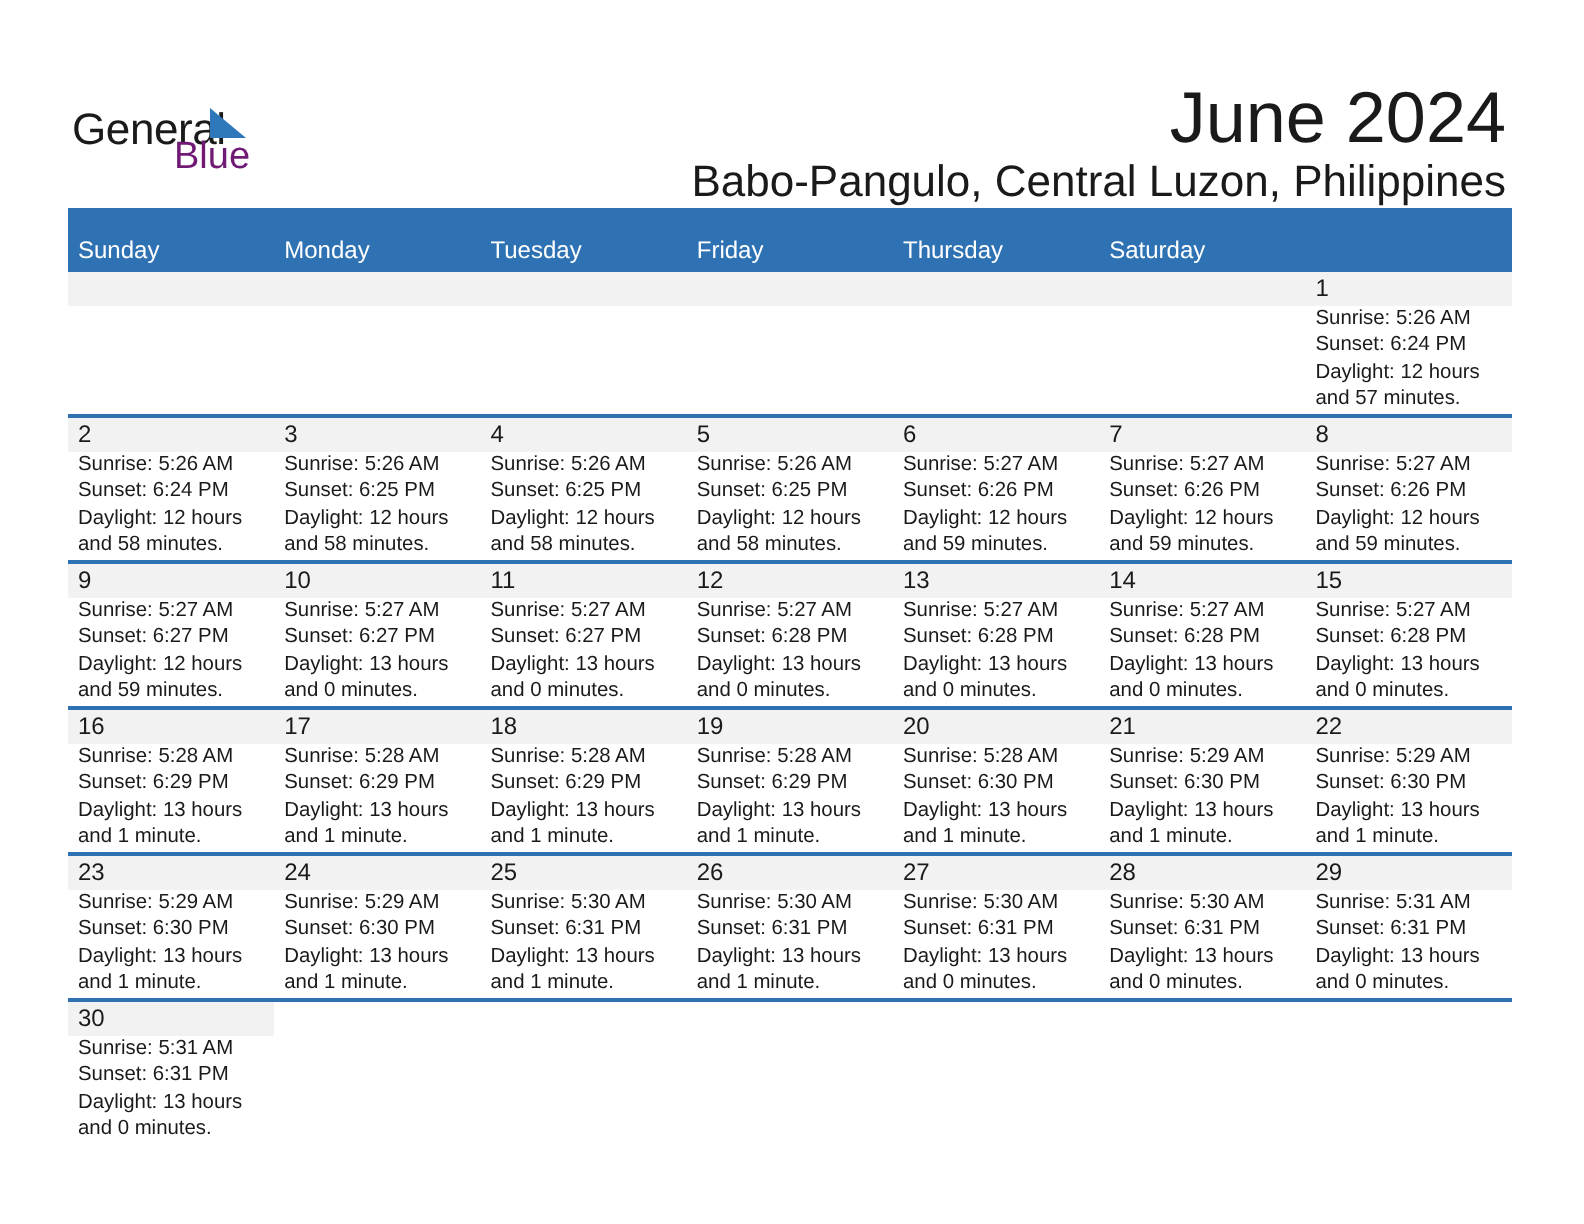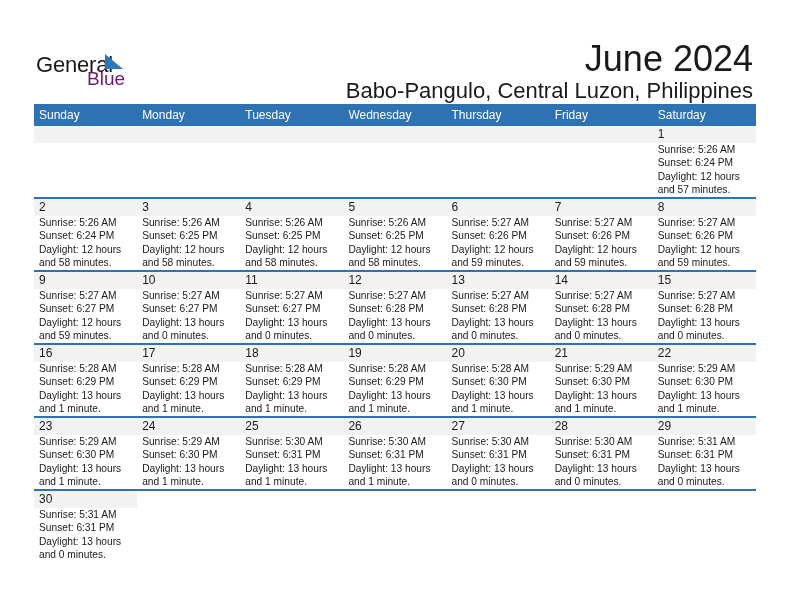--- a/index.html
+++ b/index.html
@@ -10,21 +10,21 @@
   }
   .logo { position: absolute; left: 36px; top: 52px; width: 100px; height: 36px; }
   .logo .general { position: absolute; left: 0; top: 0; font-size: 22px; color: #1a1a1a; letter-spacing: -0.2px; }
   .logo .blue { position: absolute; left: 51px; top: 16px; font-size: 19px; color: #701a75; }
   .logo .tri { position: absolute; left: 69px; top: 2px; width: 0; height: 0;
     border-left: 18px solid #2e77bb; border-top: 15px solid transparent; }
   .title { position: absolute; right: 39px; top: 38px; font-size: 36px; color: #1a1a1a; }
   .subtitle { position: absolute; right: 39px; top: 78px; font-size: 22px; color: #1a1a1a; }
 
   .cal { position: absolute; left: 34px; top: 104px; width: 722px; }
-  .hdr { display: flex; background: #2e72b3; height: 22px; align-items: flex-end; }
+  .hdr { display: flex; background: #2e72b3; height: 32px; align-items: flex-end; }
   .hdr div { width: 103.14px; color: #ffffff; font-size: 12px; line-height: 22px; padding-left: 5px; box-sizing: border-box; }
   .week { display: flex; height: 73px; border-bottom: 2px solid #2e72b3; box-sizing: border-box; position: relative; }
   .week .band { position: absolute; left: 0; right: 0; top: 0; height: 17px; background: #f2f2f2; }
   .week.last { border-bottom: none; }
   .week.last .band { right: 619px; }
   .cell { width: 103.14px; position: relative; box-sizing: border-box; padding-left: 5px; }
   .cell .num { font-size: 12px; line-height: 17px; color: #1a1a1a; height: 17px; }
   .cell .info { font-size: 10.2px; line-height: 13.4px; color: #1a1a1a; }
 </style>
 </head>
@@ -37,23 +37,22 @@
 </div>
 
 <div class="title">June 2024</div>
 <div class="subtitle">Babo-Pangulo, Central Luzon, Philippines</div>
 
 <div class="cal">
   <div class="hdr">
     <div>Sunday</div>
     <div>Monday</div>
     <div>Tuesday</div>
-    <div>Wednesday</div>
+    <div>Friday</div>
     <div>Thursday</div>
-    <div>Friday</div>
     <div>Saturday</div>
   </div>
   <div id="weeks">
       <div class="week">
         <div class="band"></div>
         <div class="cell">
           <div class="num"></div>
           <div class="info"></div>
           <div class="info"></div>
           <div class="info"></div>

